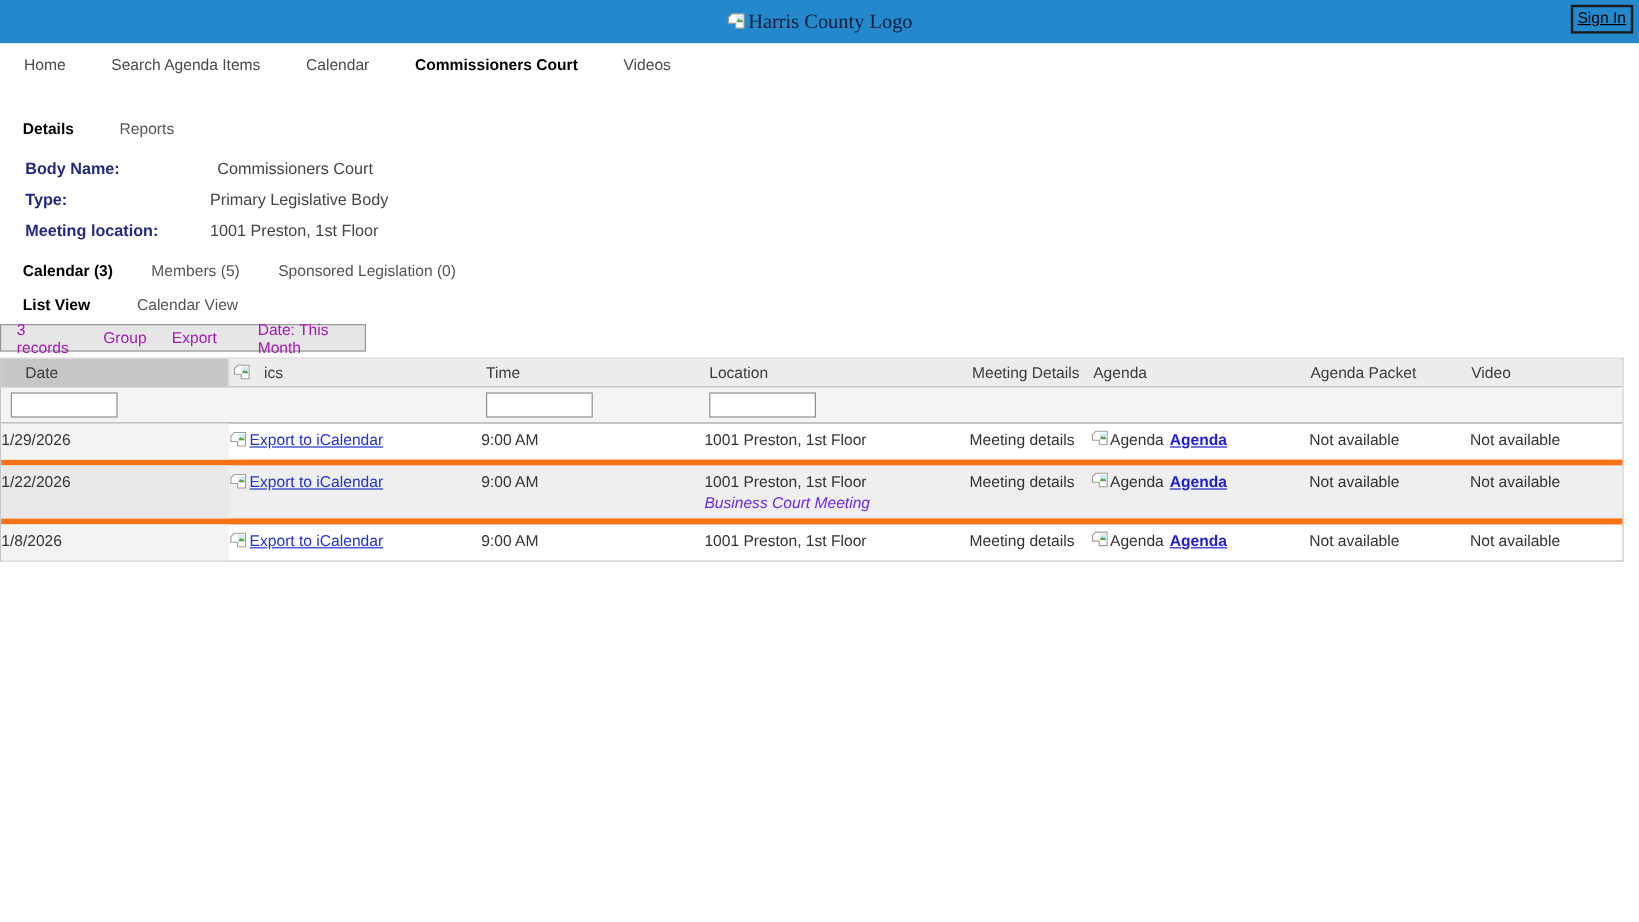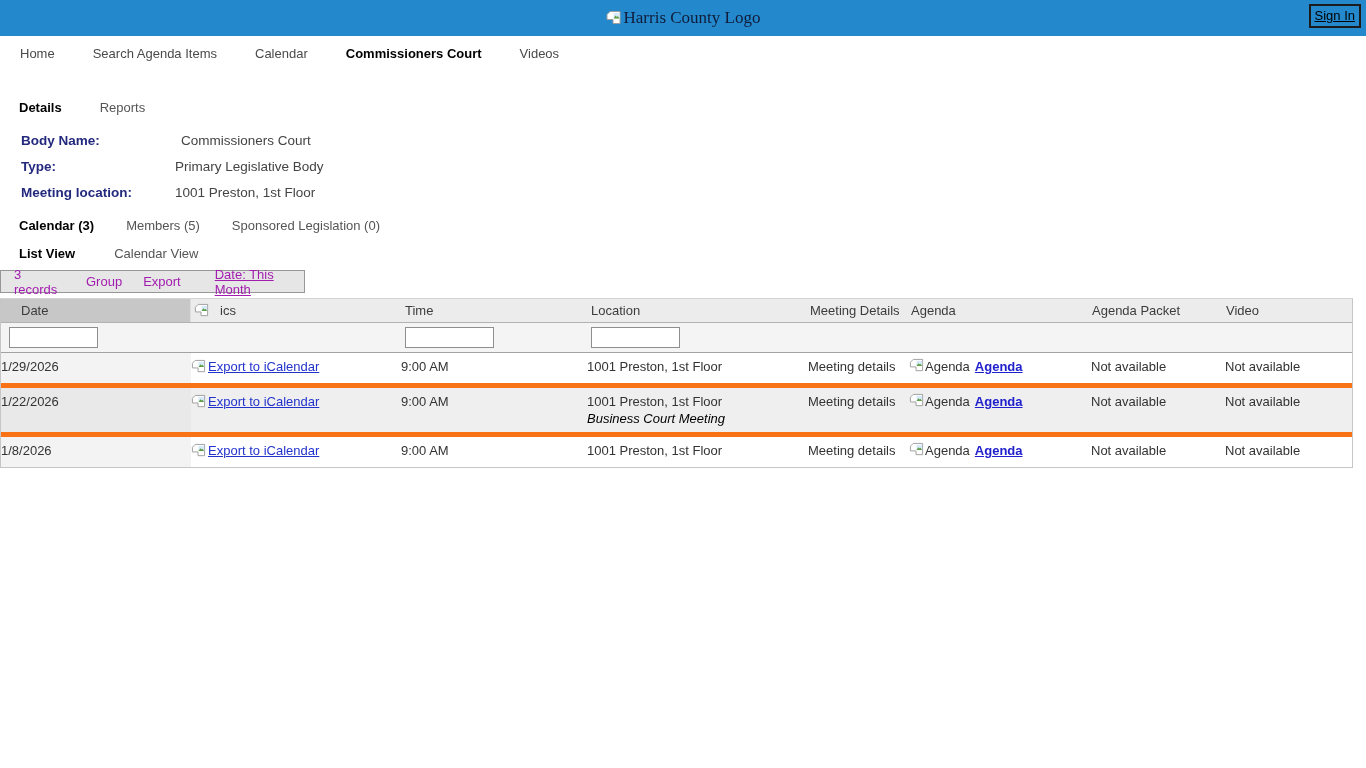--- a/index.html
+++ b/index.html
@@ -38,21 +38,21 @@
   .sectabs a.active, .viewtabs a.active { color:#000; font-weight:bold; }
   .viewtabs { display:flex; gap:39px; margin:13px 0 0 19px; }
 
   
   .toolbar { margin-top:9px; width:305px; height:23px; background:#e6e6e6;
              border:1px solid #979797; display:flex; align-items:center; }
   .toolbar span { font-size:13px; color:#a21caf; cursor:default; }
   .tb-records { margin-left:13px; }
   .tb-group   { margin-left:23px; }
   .tb-export  { margin-left:21px; }
-  .tb-date    { margin-left:34px;text-decoration:underline; }
+  .tb-date    { margin-left:34px; }
 
   
   .tbl { margin-top:5px; width:1353px; border:1px solid #c6c6c6; border-top:1px solid #d4d4d4;
          font-size:13px; color:#333; }
   .tr { display:flex; }
   .c-date{width:190px; padding-left:8px;} .c-ics{width:210px; padding-left:3px;}
   .c-time{width:186px; padding-left:4px;} .c-loc{width:221px; padding-left:4px;}
   .c-md{width:101px; padding-left:2px;}  .c-ag{width:182px; padding-left:2px;}
   .c-ap{width:134px; padding-left:1px;}  .c-vid{width:123px; padding-left:1px;}
 
@@ -73,21 +73,21 @@
   .row .c-date { background:#f3f3f3; }
   .row.alt { background:#efefef; }
   .row.alt .c-date { background:#e9e9e9; }
   .row:last-child { border-bottom:none; }
 
   a.export-link { color:#2233cc; text-decoration:underline; display:inline-flex;
                   align-items:center; gap:2px; }
   .agenda-cell { display:flex; align-items:flex-start; gap:1px; }
   .agenda-alt { color:#333; }
   a.agenda-link { color:#2020cc; font-weight:bold; text-decoration:underline; margin-left:4px; }
-  .loc-note { font-style:italic; color:#000000; }
+  .loc-note { font-style:italic; color:#6d28d9; }
 
   .bimg { flex:0 0 auto; }
 </style>
 </head>
 <body>
 
 <svg width="0" height="0" style="position:absolute">
   <defs>
     <g id="bimg-glyph">
       <path d="M1.5 4.5 L4.5 1.5 L14.5 1.5 L14.5 13.5 L7.5 13.5 L7.5 9.5 L1.5 9.5 Z" fill="#ffffff" stroke="#9d9d9d" stroke-width="1"></path>

